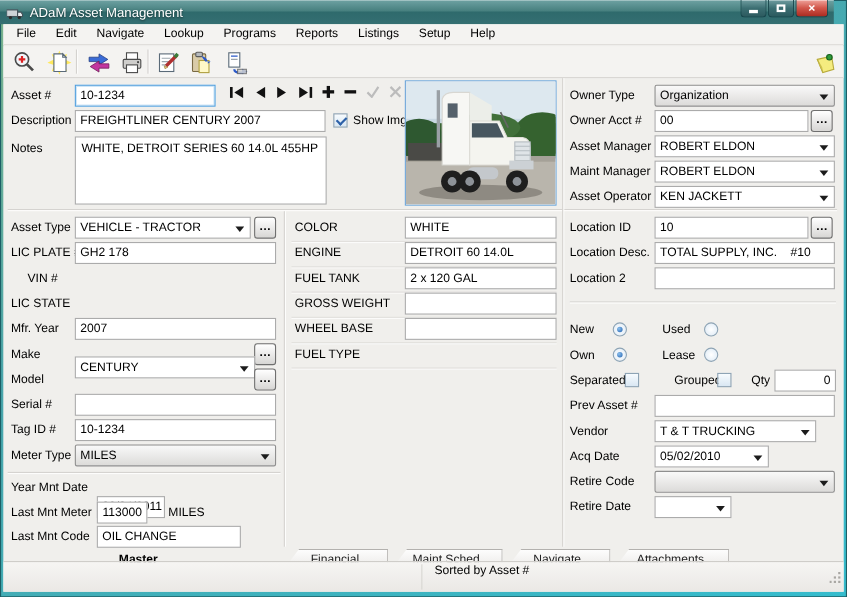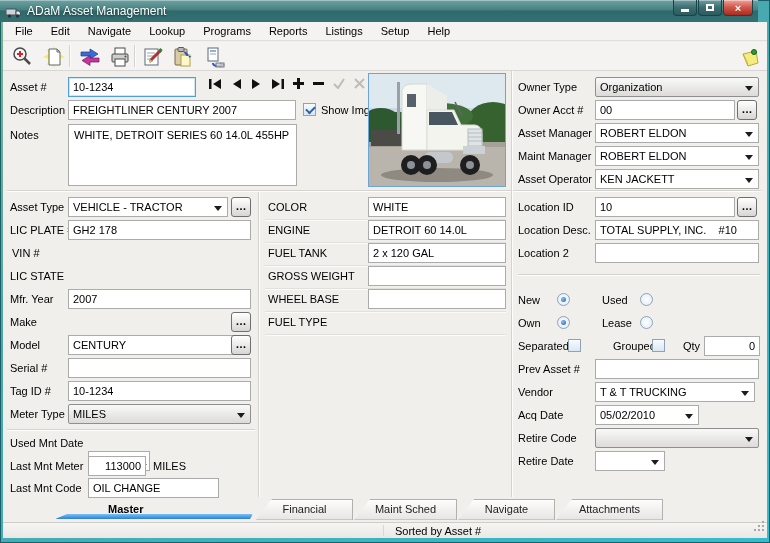--- a/index.html
+++ b/index.html
@@ -44,21 +44,21 @@
   .nav{position:absolute;left:206px;top:56px;display:flex;gap:9px;align-items:center}
   .nav span{display:inline-flex;cursor:pointer}
   
   .photo{position:absolute;left:365px;top:51px;width:138px;height:114px;border:1px solid #6aa4d8;background:#fff}
   
   .tabsbar{position:absolute;top:476px;left:0;right:0;height:22px}
   .tab{position:absolute;top:1px;height:21px;line-height:20px;font-size:11px;text-align:center;background:linear-gradient(#fefefe,#e7e5e2);clip-path:polygon(16px 0,100% 0,100% 100%,0 100%);box-shadow:inset 0 1px 0 #b3b1ae,inset -1px 0 0 #b3b1ae,inset 0 -1px 0 #c9c7c4;cursor:pointer;color:#222}
   .tab-active-text{position:absolute;left:105px;top:1px;font-size:11px;font-weight:bold;line-height:20px;cursor:pointer}
   .tab-underline{position:absolute;left:52px;top:16px;width:198px;height:5px;background:linear-gradient(#7cc0f7,#2a7fd6);clip-path:polygon(12px 0,100% 0,calc(100% - 3px) 100%,0 100%);border-radius:2px}
   
-  .statusbar{position:absolute;bottom:0;left:0;right:0;height:16px;background:linear-gradient(#f6f5f3,#eae8e5);border-top:1px solid #cfcdc9}
+  .statusbar{position:absolute;bottom:0;left:0;right:0;height:28px;background:linear-gradient(#f6f5f3,#eae8e5);border-top:1px solid #cfcdc9}
   .status-text{position:absolute;left:392px;top:2px;font-size:11px}
   .status-sep{position:absolute;left:380px;top:2px;bottom:2px;width:1px;background:#d8d6d2}
   .grip{position:absolute;right:2px;bottom:2px}
 </style>
 </head>
 <body>
 
 <div class="window">
   <div class="titlebar">
     <span class="appicon">
@@ -274,42 +274,42 @@
 
     <div class="groove" style="left:4px;top:168px;width:754px"></div>
     <div class="vgroove" style="left:508px;top:49px;height:426px"></div>
     <div class="vgroove" style="left:255px;top:170px;height:305px"></div>
 
     <span class="lbl" style="left:7px;top:175px">Asset Type</span>
     <div class="fld combo" style="left:65px;top:175px;width:160px">VEHICLE - TRACTOR</div>
     <span class="dots" style="left:228px;top:175px">…</span>
     <span class="lbl" style="left:7px;top:198px">LIC PLATE #</span>
     <div class="fld" style="left:65px;top:198px;width:183px">GH2 178</div>
-    <span class="lbl" style="left:9px;top:221px">VIN #</span>
+    <span class="lbl" style="left:22px;top:221px">VIN #</span>
     <span class="lbl" style="left:7px;top:244px">LIC STATE</span>
     <span class="lbl" style="left:7px;top:267px">Mfr. Year</span>
     <div class="fld" style="left:65px;top:267px;width:183px">2007</div>
     <span class="lbl" style="left:7px;top:290px">Make</span>
     <span class="dots" style="left:228px;top:290px">…</span>
     <span class="lbl" style="left:7px;top:313px">Model</span>
-    <div class="fld combo" style="left:65px;top:313px;width:182px">CENTURY</div>
+    <div class="fld combo" style="left:65px;top:302px;width:164px">CENTURY</div>
     <span class="dots" style="left:228px;top:313px">…</span>
     <span class="lbl" style="left:7px;top:336px">Serial #</span>
     <div class="fld" style="left:65px;top:336px;width:183px"></div>
     <span class="lbl" style="left:7px;top:359px">Tag ID #</span>
     <div class="fld" style="left:65px;top:359px;width:183px">10-1234</div>
     <span class="lbl" style="left:7px;top:382px">Meter Type</span>
     <div class="fld combo gray" style="left:65px;top:382px;width:183px">MILES</div>
 
     <div class="groove" style="left:4px;top:407px;width:248px"></div>
 
-    <span class="lbl" style="left:7px;top:411px">Used Mnt Date</span>
+    <span class="lbl" style="left:7px;top:411px">Year Mnt Date</span>
     <div class="fld" style="left:85px;top:429px;width:62px">08/04/2011</div>
     <span class="lbl" style="left:7px;top:434px">Last Mnt Meter</span>
-    <div class="fld ta-r" style="left:85px;top:434px;width:58px">113000</div>
+    <div class="fld ta-r" style="left:85px;top:434px;width:46px">113000</div>
     <span class="lbl" style="left:150px;top:434px">MILES</span>
     <span class="lbl" style="left:7px;top:456px">Last Mnt Code</span>
     <div class="fld" style="left:85px;top:456px;width:131px">OIL CHANGE</div>
 
     <span class="lbl" style="left:265px;top:175px">COLOR</span>
     <div class="fld" style="left:365px;top:175px;width:138px">WHITE</div>
     <div class="rowline" style="left:262px;top:197px;width:241px"></div>
     <span class="lbl" style="left:265px;top:198px">ENGINE</span>
     <div class="fld" style="left:365px;top:198px;width:138px">DETROIT 60 14.0L</div>
     <div class="rowline" style="left:262px;top:220px;width:241px"></div>
@@ -348,21 +348,21 @@
     <span class="lbl" style="left:515px;top:314px">Separated</span>
     <span class="chk" style="left:565px;top:317px"></span>
     <span class="lbl" style="left:610px;top:314px">Grouped</span>
     <span class="chk" style="left:649px;top:317px"></span>
     <span class="lbl" style="left:680px;top:314px">Qty</span>
     <div class="fld ta-r" style="left:701px;top:314px;width:56px">0</div>
 
     <span class="lbl" style="left:515px;top:337px">Prev Asset #</span>
     <div class="fld" style="left:592px;top:337px;width:164px"></div>
     <span class="lbl" style="left:515px;top:360px">Vendor</span>
-    <div class="fld combo" style="left:592px;top:360px;width:160px">T &amp; T TRUCKING</div>
+    <div class="fld combo" style="left:592px;top:360px;width:147px">T &amp; T TRUCKING</div>
     <span class="lbl" style="left:515px;top:383px">Acq Date</span>
     <div class="fld combo" style="left:592px;top:383px;width:104px">05/02/2010</div>
     <span class="lbl" style="left:515px;top:406px">Retire Code</span>
     <div class="fld combo gray" style="left:592px;top:406px;width:164px"></div>
     <span class="lbl" style="left:515px;top:429px">Retire Date</span>
     <div class="fld combo" style="left:592px;top:429px;width:70px"></div>
 
     <div class="tabsbar">
       <span class="tab-underline"></span>
       <span class="tab-active-text">Master</span>

